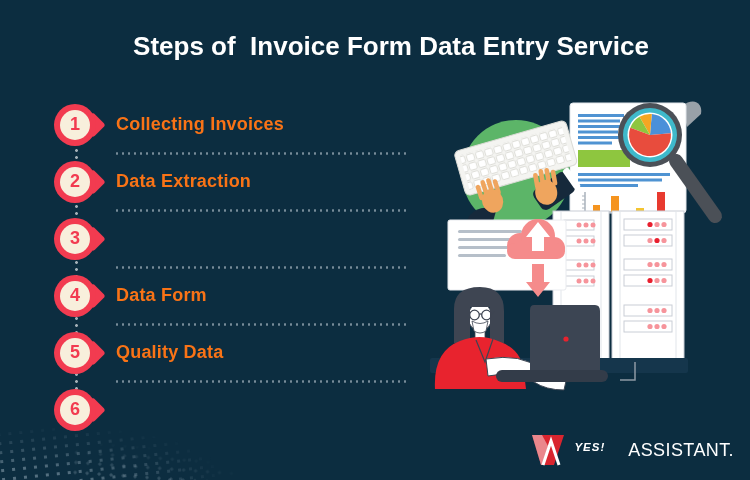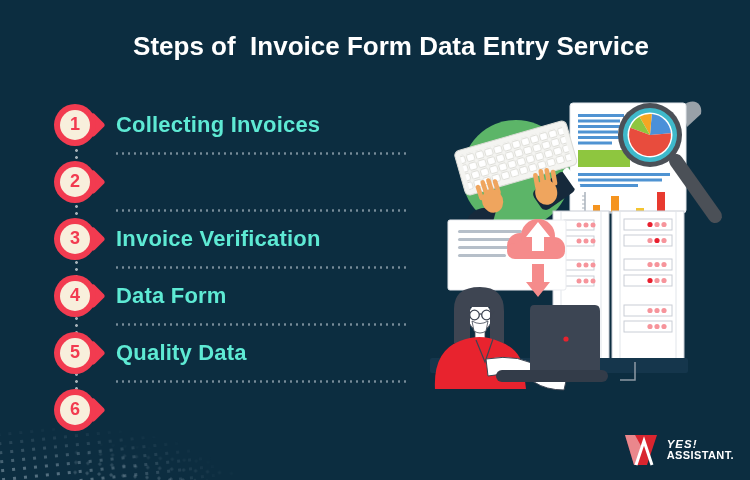--- a/index.html
+++ b/index.html
@@ -25,33 +25,33 @@
   .pin .tip{
     position:absolute;left:31px;top:13px;width:18px;height:18px;border-radius:3px;
     background:#F23B50;transform:rotate(45deg);
   }
   .pin .bulb{position:absolute;left:1px;top:1px;width:42px;height:42px;border-radius:50%;background:#F23B50;}
   .pin .inner{
     position:absolute;left:7px;top:7px;width:30px;height:30px;border-radius:50%;
     background:#F8EFDC;display:flex;align-items:center;justify-content:center;
     font-size:18px;font-weight:700;color:#F23B50;
   }
-  .label{margin-left:11px;font-size:22px;font-weight:700;color:#5eead4;letter-spacing:0.2px;}
+  .label{margin-left:11px;font-size:18px;font-weight:700;color:#f97316;letter-spacing:0.2px;}
   .divider{
     position:absolute;left:61px;width:296px;height:3px;
     background-image:radial-gradient(circle,rgba(190,203,212,0.6) 1px,transparent 1.4px);
     background-size:6px 3px;background-repeat:repeat-x;
   }
   
   .illu{position:absolute;left:430px;top:93px;}
   
   .logo{position:absolute;right:16px;bottom:14px;display:flex;align-items:center;gap:8px;}
-  .logo-text{display:flex;flex-direction:column;line-height:1.05;color:#FFFFFF;}
+  .logo-text{display:flex;flex-direction:row;line-height:1.05;color:#FFFFFF;}
   .logo-top{font-size:11.5px;font-style:italic;font-weight:700;letter-spacing:1px;}
-  .logo-bottom{font-size:11px;font-weight:700;letter-spacing:0.4px;}
+  .logo-bottom{font-size:18px;font-weight:400;letter-spacing:0.4px;margin-left:23px;}
   
   .dots-a,.dots-b{position:absolute;pointer-events:none;}
   .dots-a{
     left:-16px;bottom:-8px;width:265px;height:88px;transform:rotate(-6deg);
     background-image:radial-gradient(circle,rgba(143,165,179,0.55) 1.5px,transparent 1.9px);
     background-size:11px 9px;
     -webkit-mask-image:radial-gradient(120% 110% at 0% 100%,#000 32%,transparent 74%);
     mask-image:radial-gradient(120% 110% at 0% 100%,#000 32%,transparent 74%);
   }
   .dots-b{
@@ -79,28 +79,28 @@
         <div class="inner">1</div>
       </div>
       <div class="label">Collecting Invoices</div>
     </div>
     <div class="step">
       <div class="pin">
         <div class="tip"></div>
         <div class="bulb"></div>
         <div class="inner">2</div>
       </div>
+      <div class="label">Data Extraction</div>
     </div>
     <div class="step">
       <div class="pin">
         <div class="tip"></div>
         <div class="bulb"></div>
         <div class="inner">3</div>
       </div>
-      <div class="label">Invoice Verification</div>
     </div>
     <div class="step">
       <div class="pin">
         <div class="tip"></div>
         <div class="bulb"></div>
         <div class="inner">4</div>
       </div>
       <div class="label">Data Form</div>
     </div>
     <div class="step">

